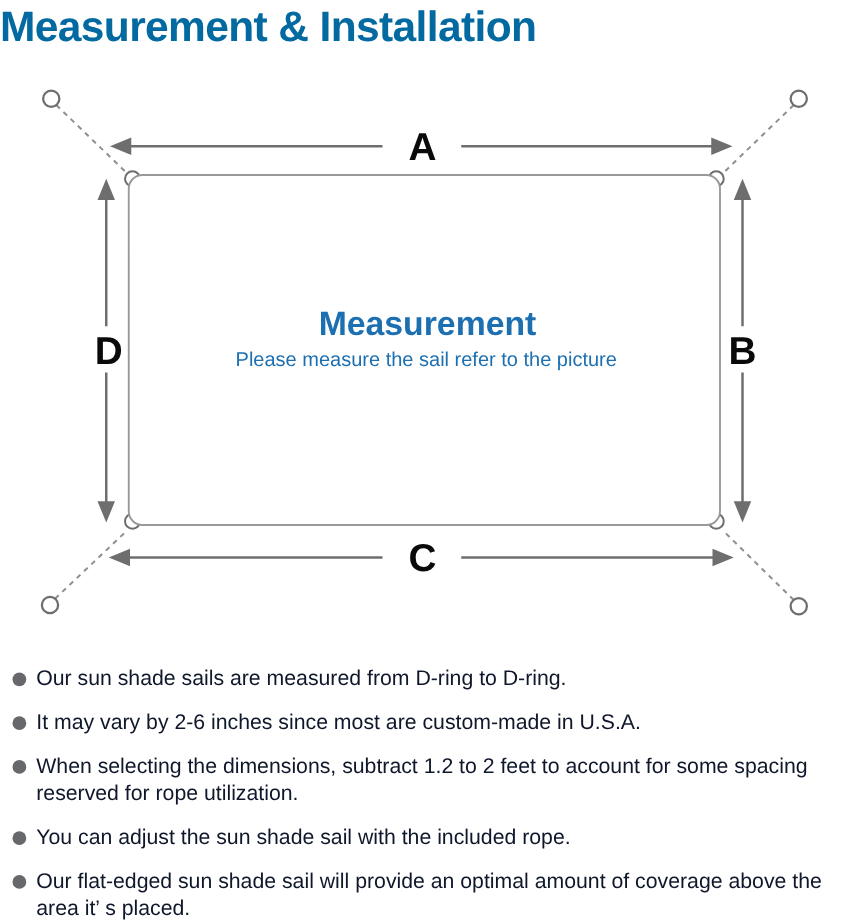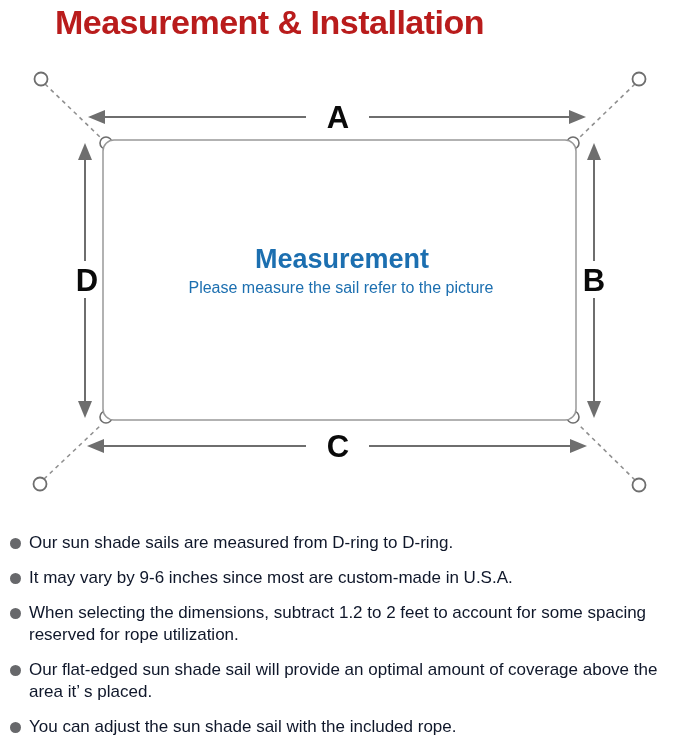--- a/index.html
+++ b/index.html
@@ -10,26 +10,26 @@
     background: #ffffff;
     overflow: hidden;
     font-family: "Liberation Sans", sans-serif;
   }
   .page-title {
     position: absolute;
     top: 0;
     left: 0;
     width: 539px;
     margin: 0;
-    text-align: center;
+    text-align: left;
     font-size: 34px;
     line-height: 44px;
     font-weight: 700;
     letter-spacing: -0.5px;
-    color: #b91c1c;
+    color: #0369a1;
   }
   .diagram-svg {
     position: absolute;
     top: 58px;
     left: 0;
     width: 679px;
     height: 462px;
   }
   .dim-label {
     font-family: "Liberation Sans", sans-serif;
@@ -144,29 +144,29 @@
     <text class="center-sub" x="341" y="293" text-anchor="middle">Please measure the sail refer to the picture</text>
   </svg>
 
   <ul class="notes-list">
     <li>
       <span class="bullet-dot"></span>
       <span>Our sun shade sails are measured from D-ring to D-ring.</span>
     </li>
     <li>
       <span class="bullet-dot"></span>
-      <span>It may vary by 9-6 inches since most are custom-made in U.S.A.</span>
+      <span>It may vary by 2-6 inches since most are custom-made in U.S.A.</span>
     </li>
     <li>
       <span class="bullet-dot"></span>
       <span>When selecting the dimensions, subtract 1.2 to 2 feet to account for some spacing reserved for rope utilization.</span>
     </li>
     <li>
       <span class="bullet-dot"></span>
-      <span>Our flat-edged sun shade sail will provide an optimal amount of coverage above the area it’ s placed.</span>
+      <span>You can adjust the sun shade sail with the included rope.</span>
     </li>
     <li>
       <span class="bullet-dot"></span>
-      <span>You can adjust the sun shade sail with the included rope.</span>
+      <span>Our flat-edged sun shade sail will provide an optimal amount of coverage above the area it’ s placed.</span>
     </li>
   </ul>
 
 </div>
 
 </body></html>

